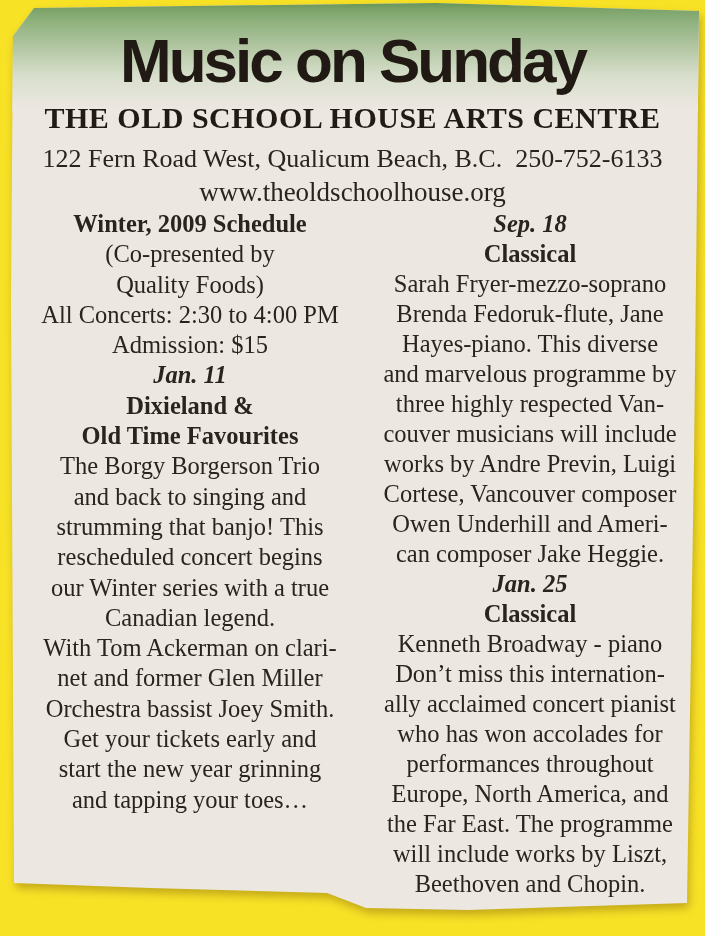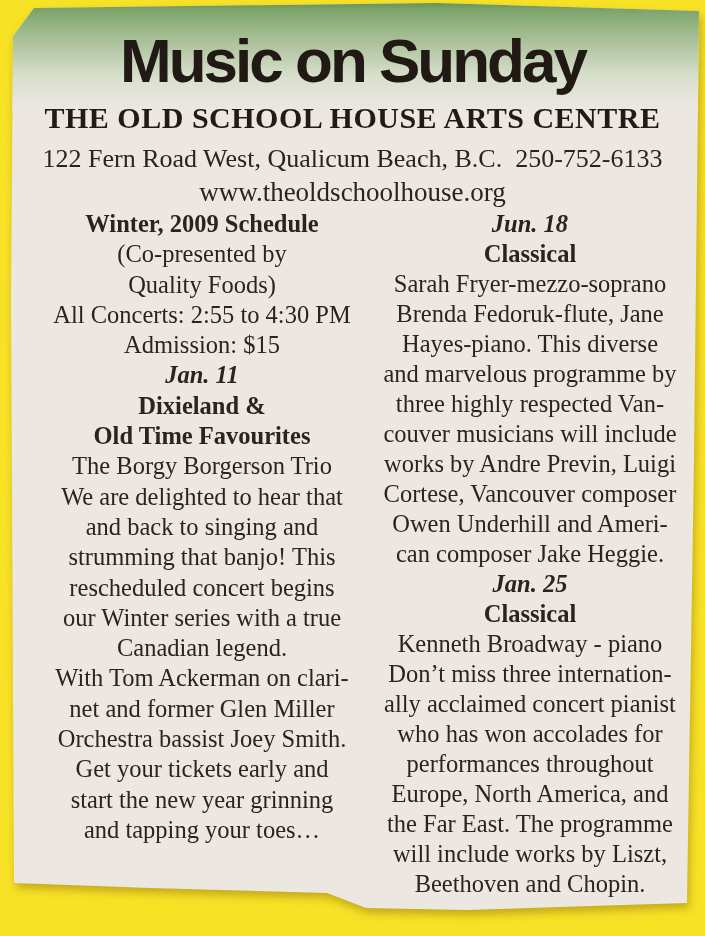--- a/index.html
+++ b/index.html
@@ -81,21 +81,21 @@
     font-size: 27px;
     line-height: 33px;
     color: #2a241e;
   }
   .column {
     position: absolute;
     top: 209px;
     color: #2a241e;
   }
   .column.left {
-    left: 40px;
+    left: 28px;
     width: 324px;
   }
   .column.right {
     left: 364px;
     width: 332px;
   }
   .line {
     font-size: 24.5px;
     line-height: 30.3px;
     white-space: pre;
@@ -120,58 +120,57 @@
       <h2 class="venue">THE OLD SCHOOL HOUSE ARTS CENTRE</h2>
       <div class="address">122 Fern Road West, Qualicum Beach, B.C.  250-752-6133</div>
       <div class="website">www.theoldschoolhouse.org</div>
     </div>
 
     <div class="column left">
 
     <div class="line bold center">Winter, 2009 Schedule</div>
         <div class="line regular center">(Co-presented by</div>
         <div class="line regular center">Quality Foods)</div>
-        <div class="line regular left">All Concerts: 2:55 to 4:30 PM</div>
+        <div class="line regular left">All Concerts: 2:30 to 4:00 PM</div>
         <div class="line regular left">Admission: $15</div>
         <div class="line bold-italic center">Jan. 11</div>
         <div class="line bold center">Dixieland &amp;</div>
         <div class="line bold center">Old Time Favourites</div>
         <div class="line regular left">The Borgy Borgerson Trio</div>
-        <div class="line regular left">We are delighted to hear that</div>
         <div class="line regular left">and back to singing and</div>
         <div class="line regular left">strumming that banjo! This</div>
         <div class="line regular left">rescheduled concert begins</div>
         <div class="line regular left">our Winter series with a true</div>
         <div class="line regular left">Canadian legend.</div>
         <div class="line regular left">With Tom Ackerman on clari-</div>
         <div class="line regular left">net and former Glen Miller</div>
         <div class="line regular left">Orchestra bassist Joey Smith.</div>
         <div class="line regular left">Get your tickets early and</div>
         <div class="line regular left">start the new year grinning</div>
         <div class="line regular left">and tapping your toes…</div>
       </div>
 
     <div class="column right">
 
-    <div class="line bold-italic center">Jun. 18</div>
+    <div class="line bold-italic center">Sep. 18</div>
         <div class="line bold center">Classical</div>
         <div class="line regular left">Sarah Fryer-mezzo-soprano</div>
         <div class="line regular left">Brenda Fedoruk-flute, Jane</div>
         <div class="line regular left">Hayes-piano. This diverse</div>
         <div class="line regular left">and marvelous programme by</div>
         <div class="line regular left">three highly respected Van-</div>
         <div class="line regular left">couver musicians will include</div>
         <div class="line regular left">works by Andre Previn, Luigi</div>
         <div class="line regular left">Cortese, Vancouver composer</div>
         <div class="line regular left">Owen Underhill and Ameri-</div>
         <div class="line regular left">can composer Jake Heggie.</div>
         <div class="line bold-italic center">Jan. 25</div>
         <div class="line bold center">Classical</div>
         <div class="line regular left">Kenneth Broadway - piano</div>
-        <div class="line regular left">Don’t miss three internation-</div>
+        <div class="line regular left">Don’t miss this internation-</div>
         <div class="line regular left">ally acclaimed concert pianist</div>
         <div class="line regular left">who has won accolades for</div>
         <div class="line regular left">performances throughout</div>
         <div class="line regular left">Europe, North America, and</div>
         <div class="line regular left">the Far East. The programme</div>
         <div class="line regular left">will include works by Liszt,</div>
         <div class="line regular left">Beethoven and Chopin.</div>
       </div>
   </div>
 </div>

